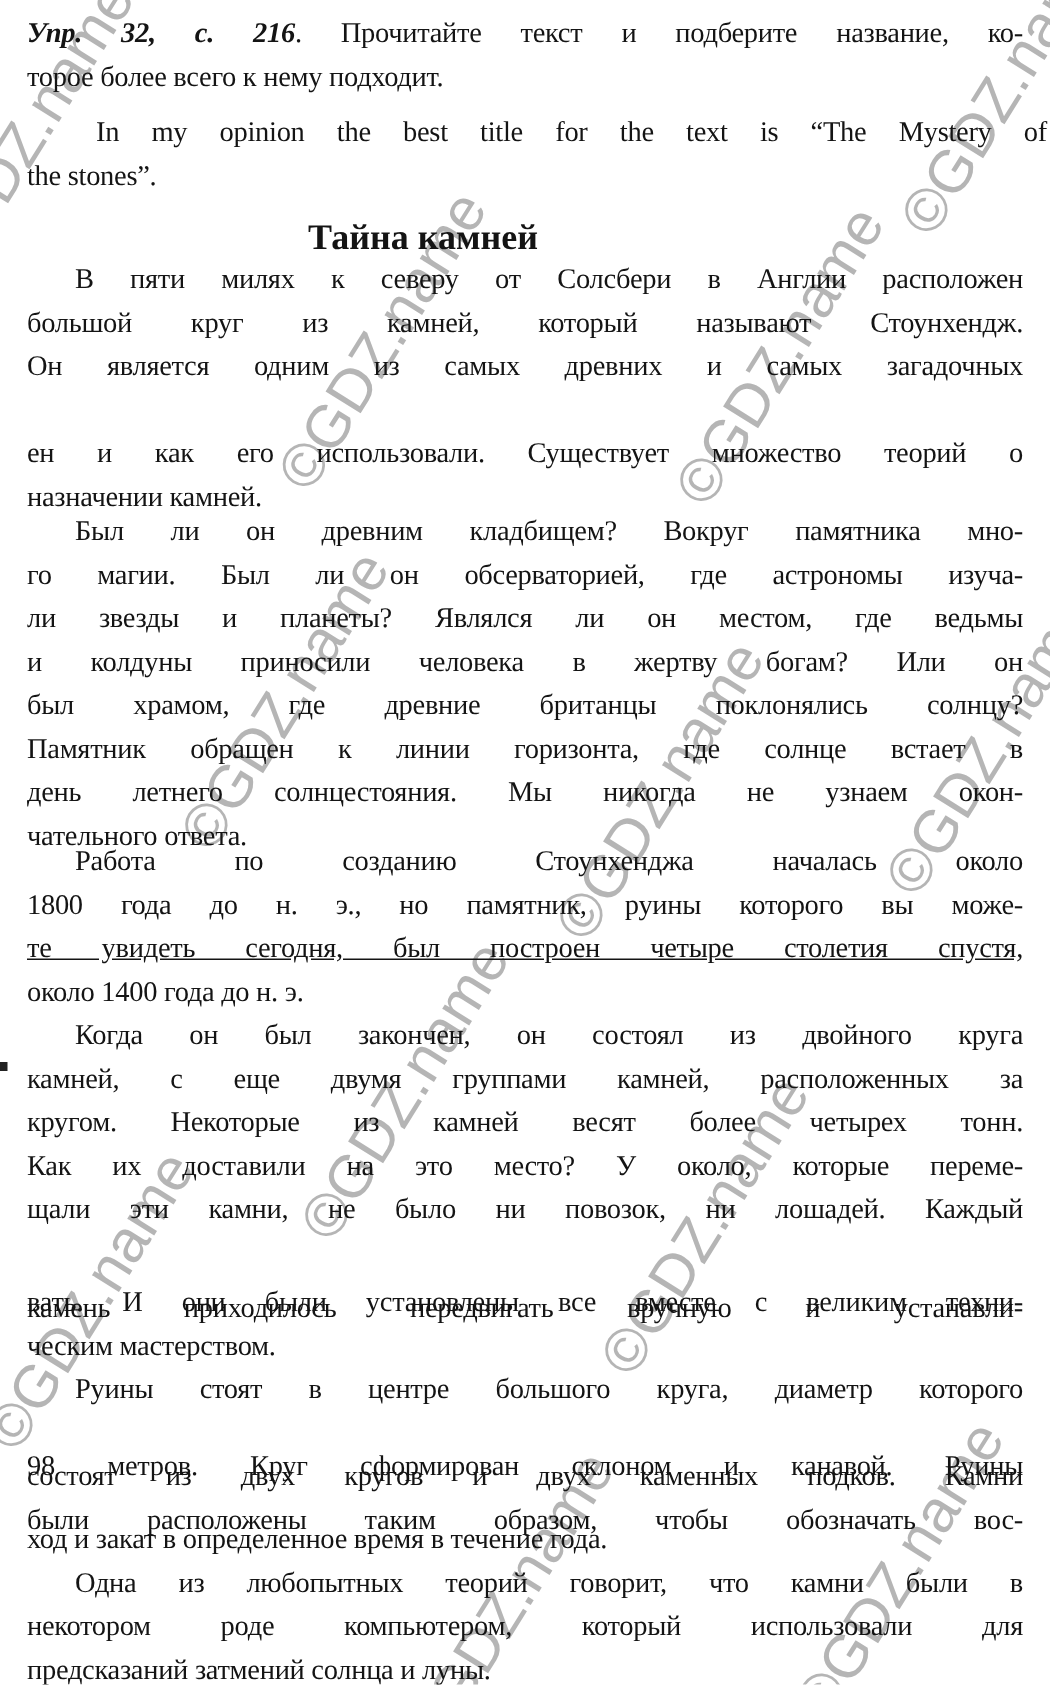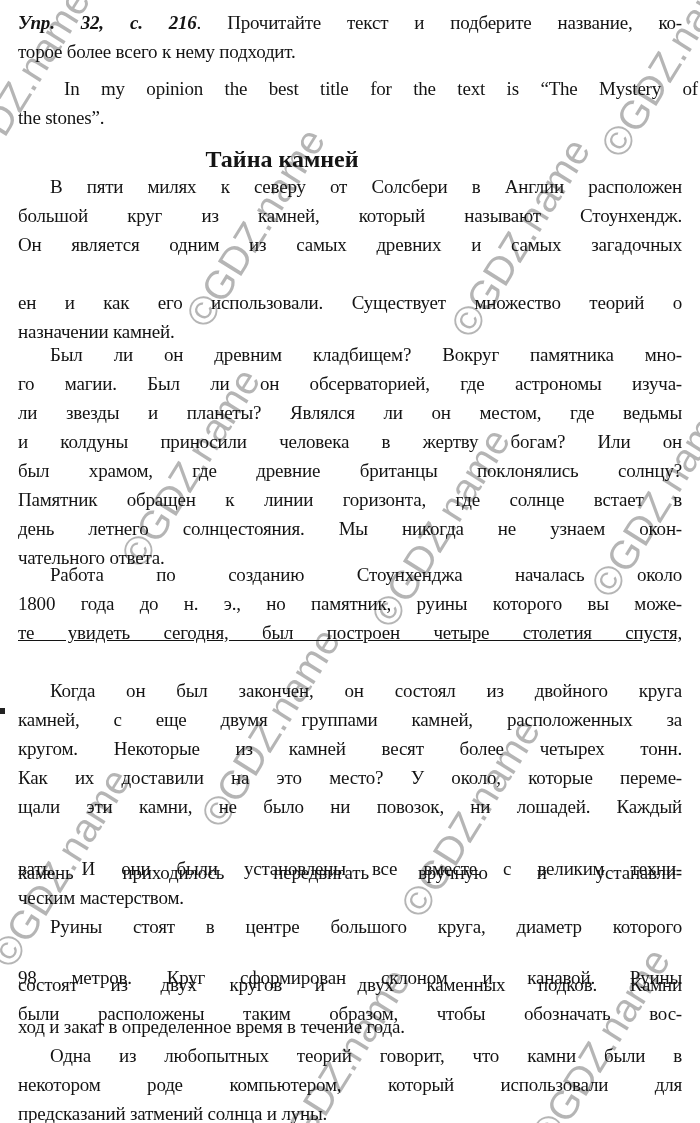--- a/index.html
+++ b/index.html
@@ -68,20 +68,21 @@
   <div class="line" style="top:398px;">ли звезды и планеты? Являлся ли он местом, где ведьмы</div>
   <div class="line" style="top:427px;">и колдуны приносили человека в жертву богам? Или он</div>
   <div class="line" style="top:456px;">был храмом, где древние британцы поклонялись солнцу?</div>
   <div class="line" style="top:514px;">день летнего солнцестояния. Мы никогда не узнаем окон-</div>
   <div class="line" style="top:485px;">Памятник обращен к линии горизонта, где солнце встает в</div>
   <div class="line last" style="top:543px;">чательного ответа.</div>
 
   <div class="line indent" style="top:560px;">Работа по созданию Стоунхенджа началась около</div>
   <div class="line" style="top:589px;">1800 года до н. э., но памятник, руины которого вы може-</div>
   <div class="line" style="top:618px;text-decoration:underline;">те увидеть сегодня, был построен четыре столетия спустя,</div>
+  <div class="line last" style="top:647px;">около 1400 года до н. э.</div>
 
   <div class="line indent" style="top:676px;">Когда он был закончен, он состоял из двойного круга</div>
   <div class="line" style="top:705px;">камней, с еще двумя группами камней, расположенных за</div>
   <div class="line" style="top:734px;">кругом. Некоторые из камней весят более четырех тонн.</div>
   <div class="line" style="top:763px;">Как их доставили на это место? У около, которые переме-</div>
   <div class="line" style="top:792px;">щали эти камни, не было ни повозок, ни лошадей. Каждый</div>
   <div class="line" style="top:825px;margin-top:33px;">камень приходилось передвигать вручную и устанавли-</div>
   <div class="line" style="top:854px;">вать. И они были установлены все вместе с великим техни-</div>
   <div class="line last" style="top:883px;">ческим мастерством.</div>
 

